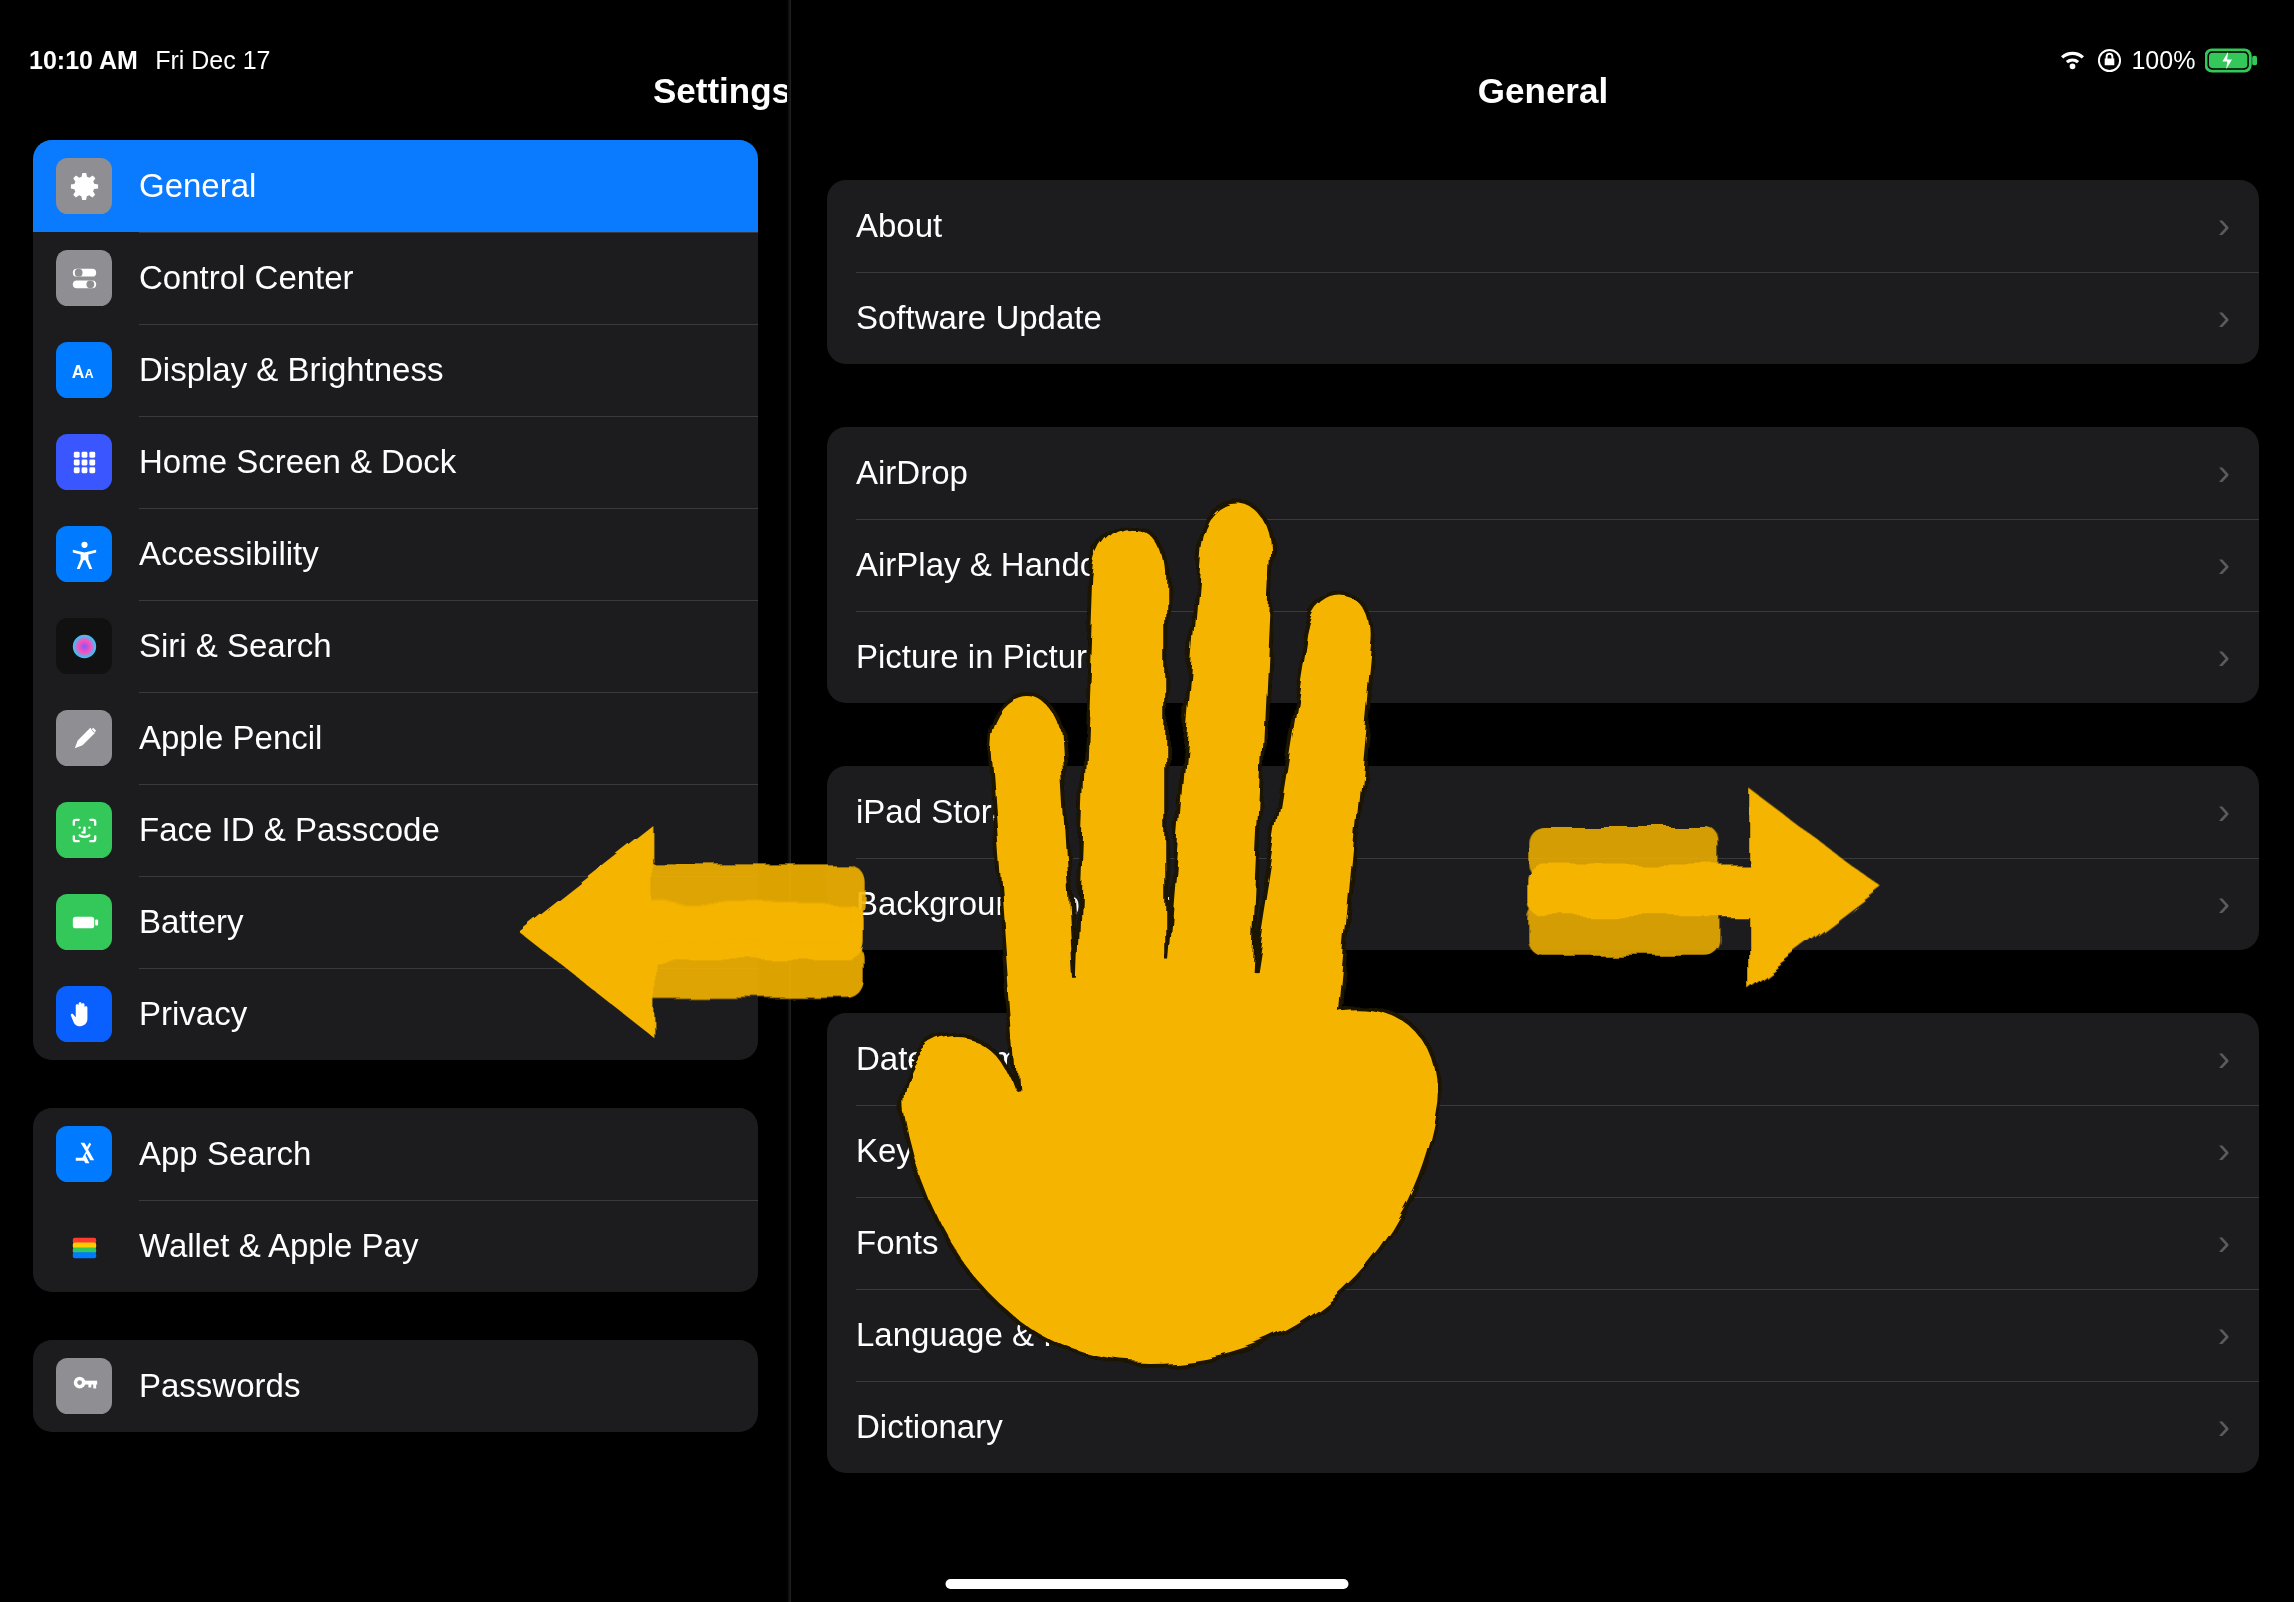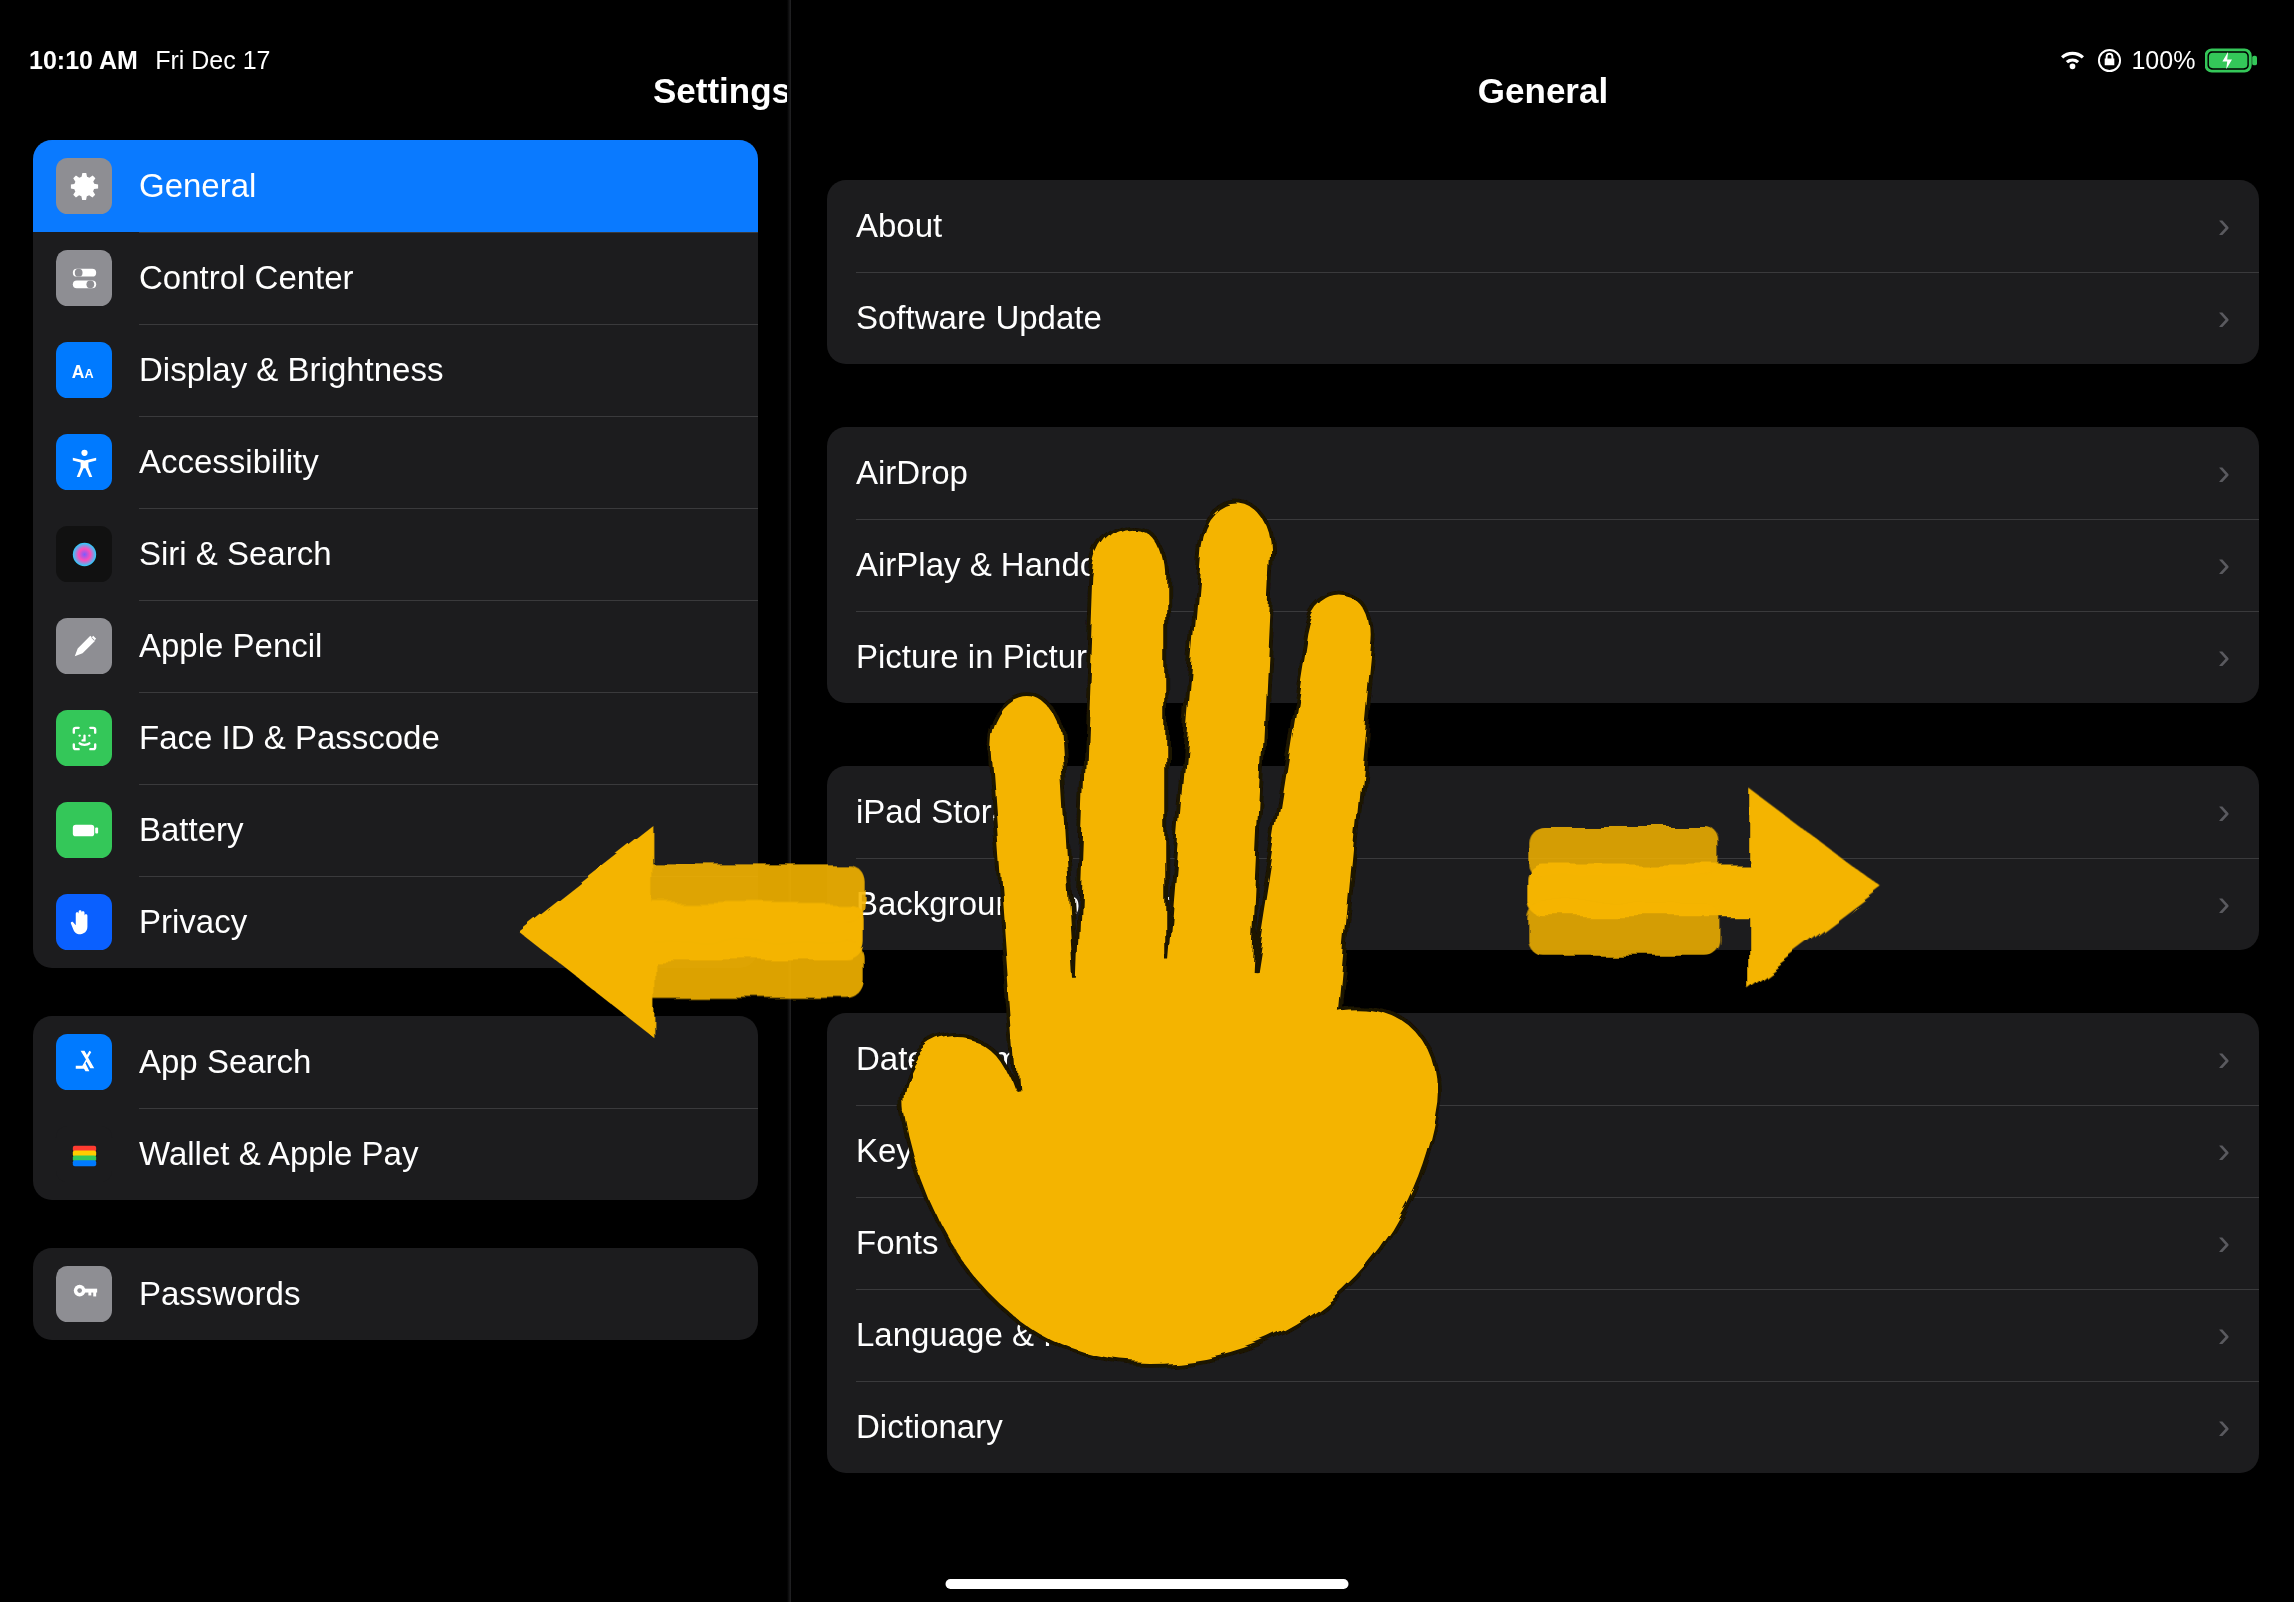--- a/index.html
+++ b/index.html
@@ -248,20 +248,36 @@
           <div class="row">
             <div class="icon ic-blue">
               <svg viewBox="0 0 36 36">
                 <text x="5" y="26" font-size="18" font-weight="700" fill="#fff">A</text>
                 <text x="18" y="26" font-size="13" font-weight="700" fill="#fff">A</text>
               </svg>
             </div>
             <div class="row-label">Display &amp; Brightness</div>
           </div>
           <div class="row">
+            <div class="icon ic-grid">
+              <svg viewBox="0 0 36 36">
+                <rect x="7" y="7" width="6" height="6" rx="1.4" fill="#fff"></rect>
+                <rect x="15" y="7" width="6" height="6" rx="1.4" fill="#fff"></rect>
+                <rect x="23" y="7" width="6" height="6" rx="1.4" fill="#fff"></rect>
+                <rect x="7" y="15" width="6" height="6" rx="1.4" fill="#fff"></rect>
+                <rect x="15" y="15" width="6" height="6" rx="1.4" fill="#fff"></rect>
+                <rect x="23" y="15" width="6" height="6" rx="1.4" fill="#fff"></rect>
+                <rect x="7" y="23" width="6" height="6" rx="1.4" fill="#fff"></rect>
+                <rect x="15" y="23" width="6" height="6" rx="1.4" fill="#fff"></rect>
+                <rect x="23" y="23" width="6" height="6" rx="1.4" fill="#fff"></rect>
+              </svg>
+            </div>
+            <div class="row-label">Home Screen &amp; Dock</div>
+          </div>
+          <div class="row">
             <div class="icon ic-blue">
               <svg viewBox="0 0 36 36">
                 <circle cx="18" cy="8" r="3.2" fill="#fff"></circle>
                 <path fill="#fff" d="M6 13l12 3 12-3v3l-8 2v5l4 10h-3l-4-9h-2l-4 9h-3l4-10v-5l-8-2z"></path>
               </svg>
             </div>
             <div class="row-label">Accessibility</div>
           </div>
           <div class="row">
             <div class="icon ic-black">

